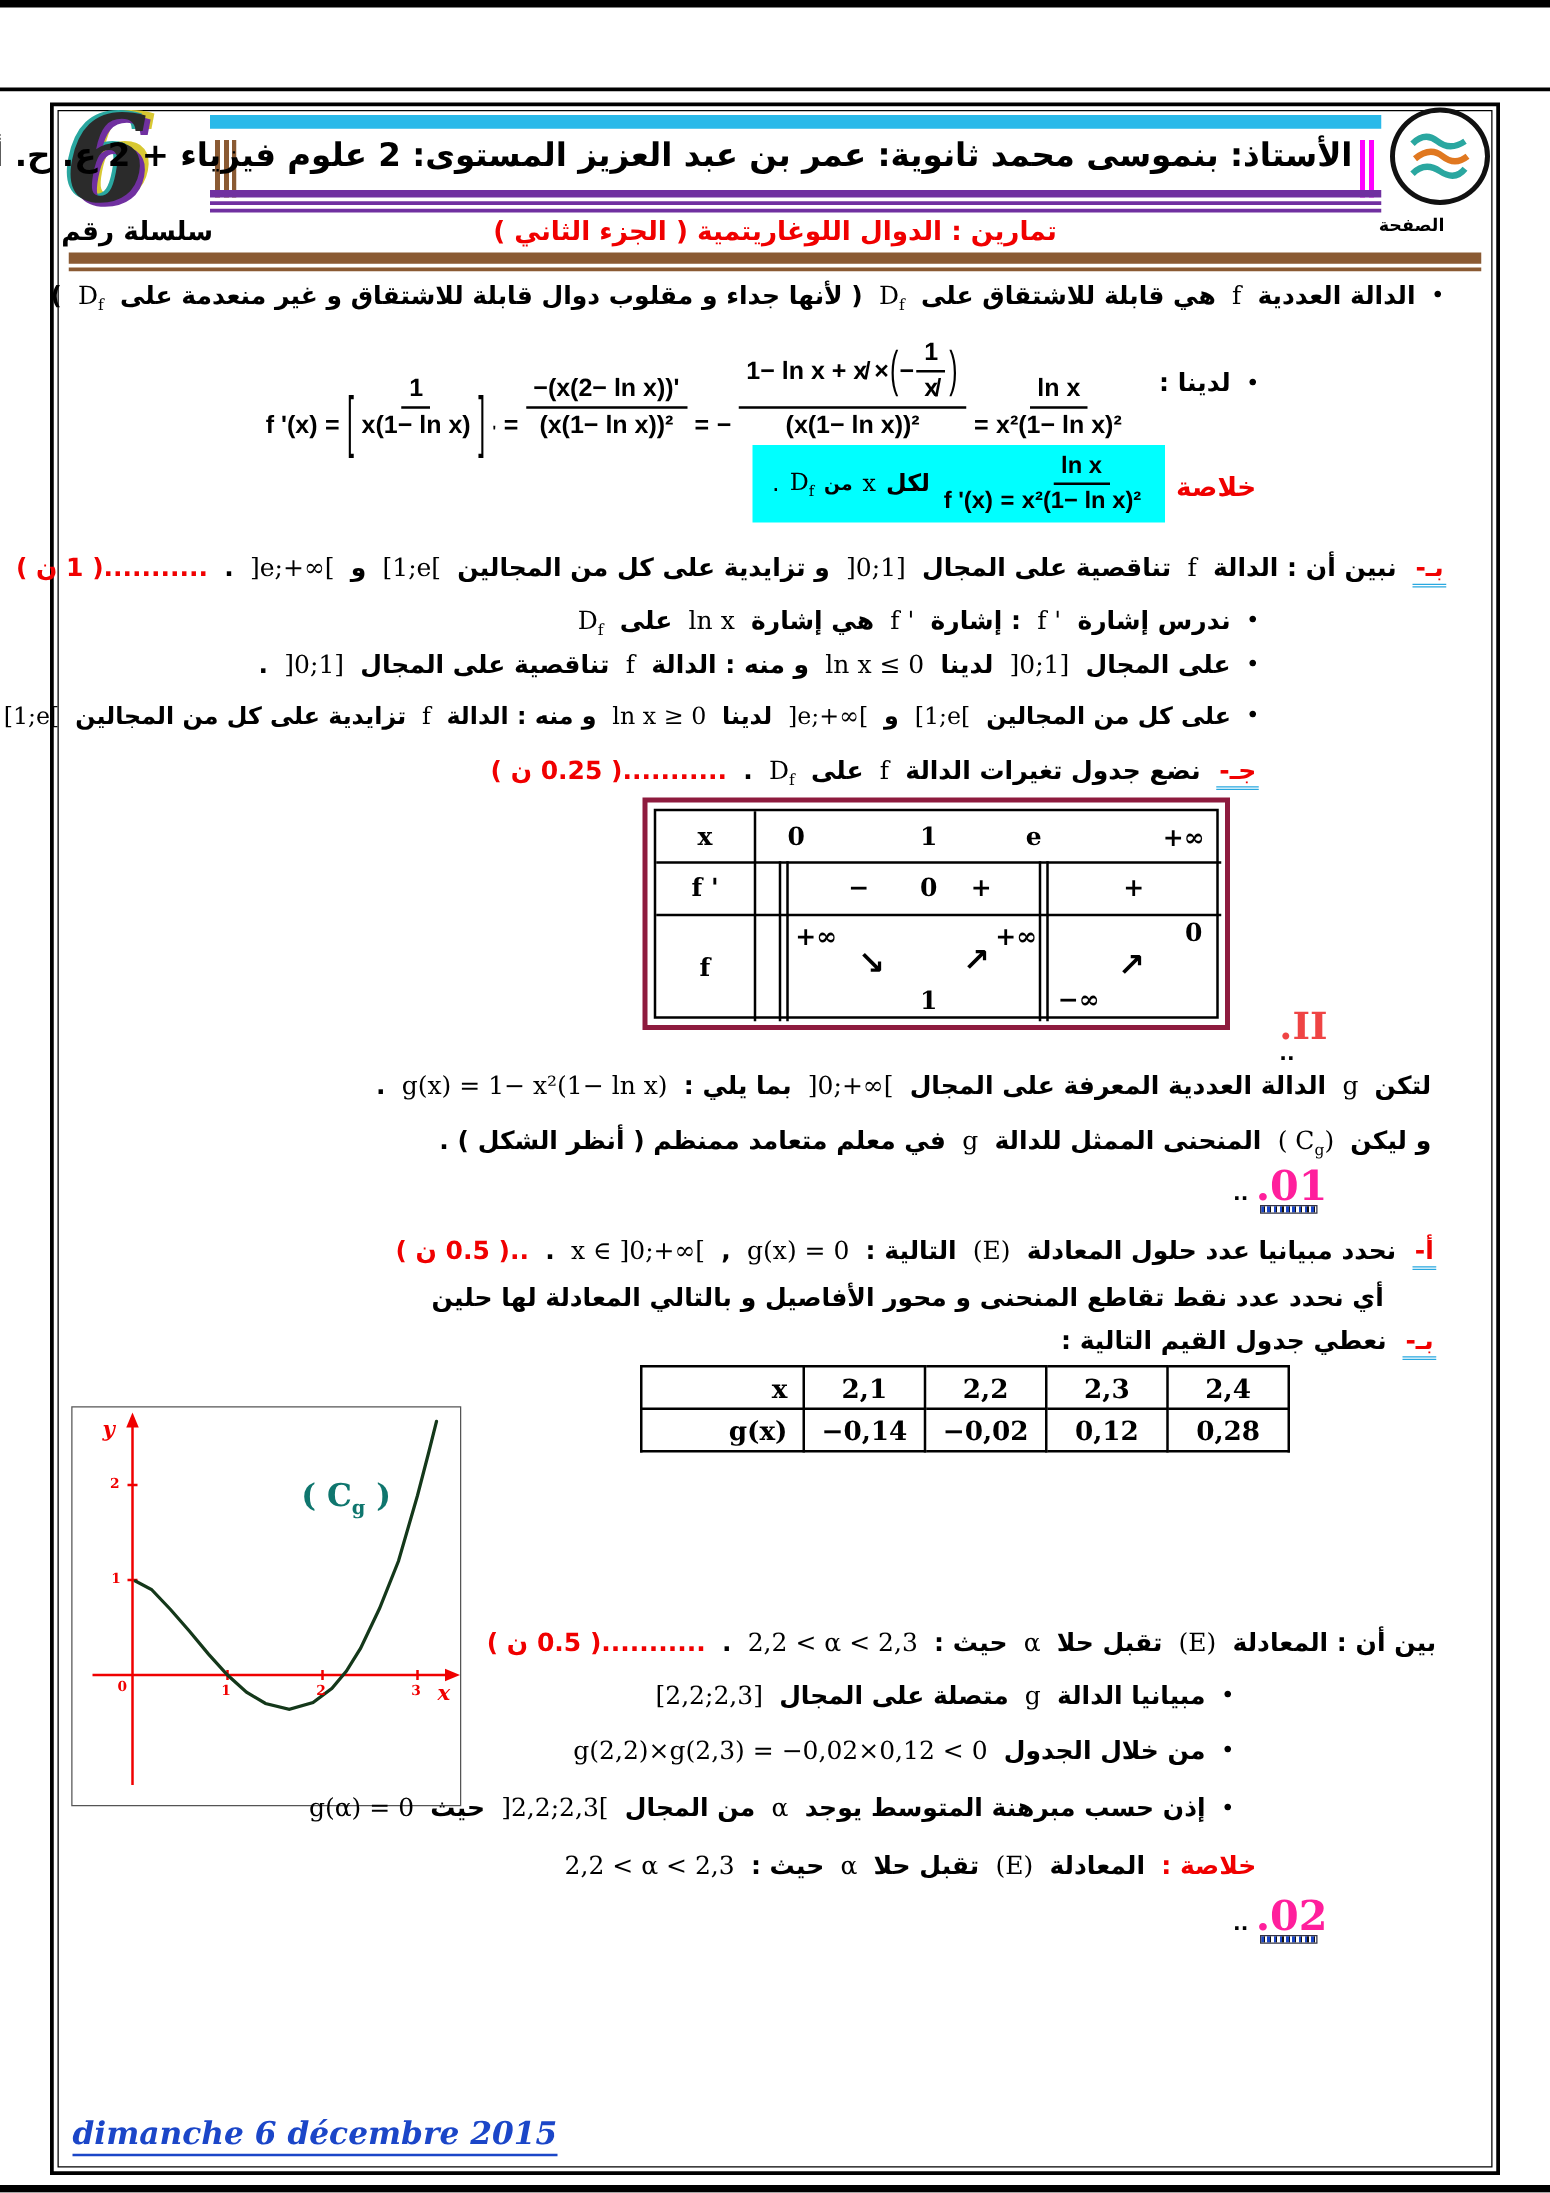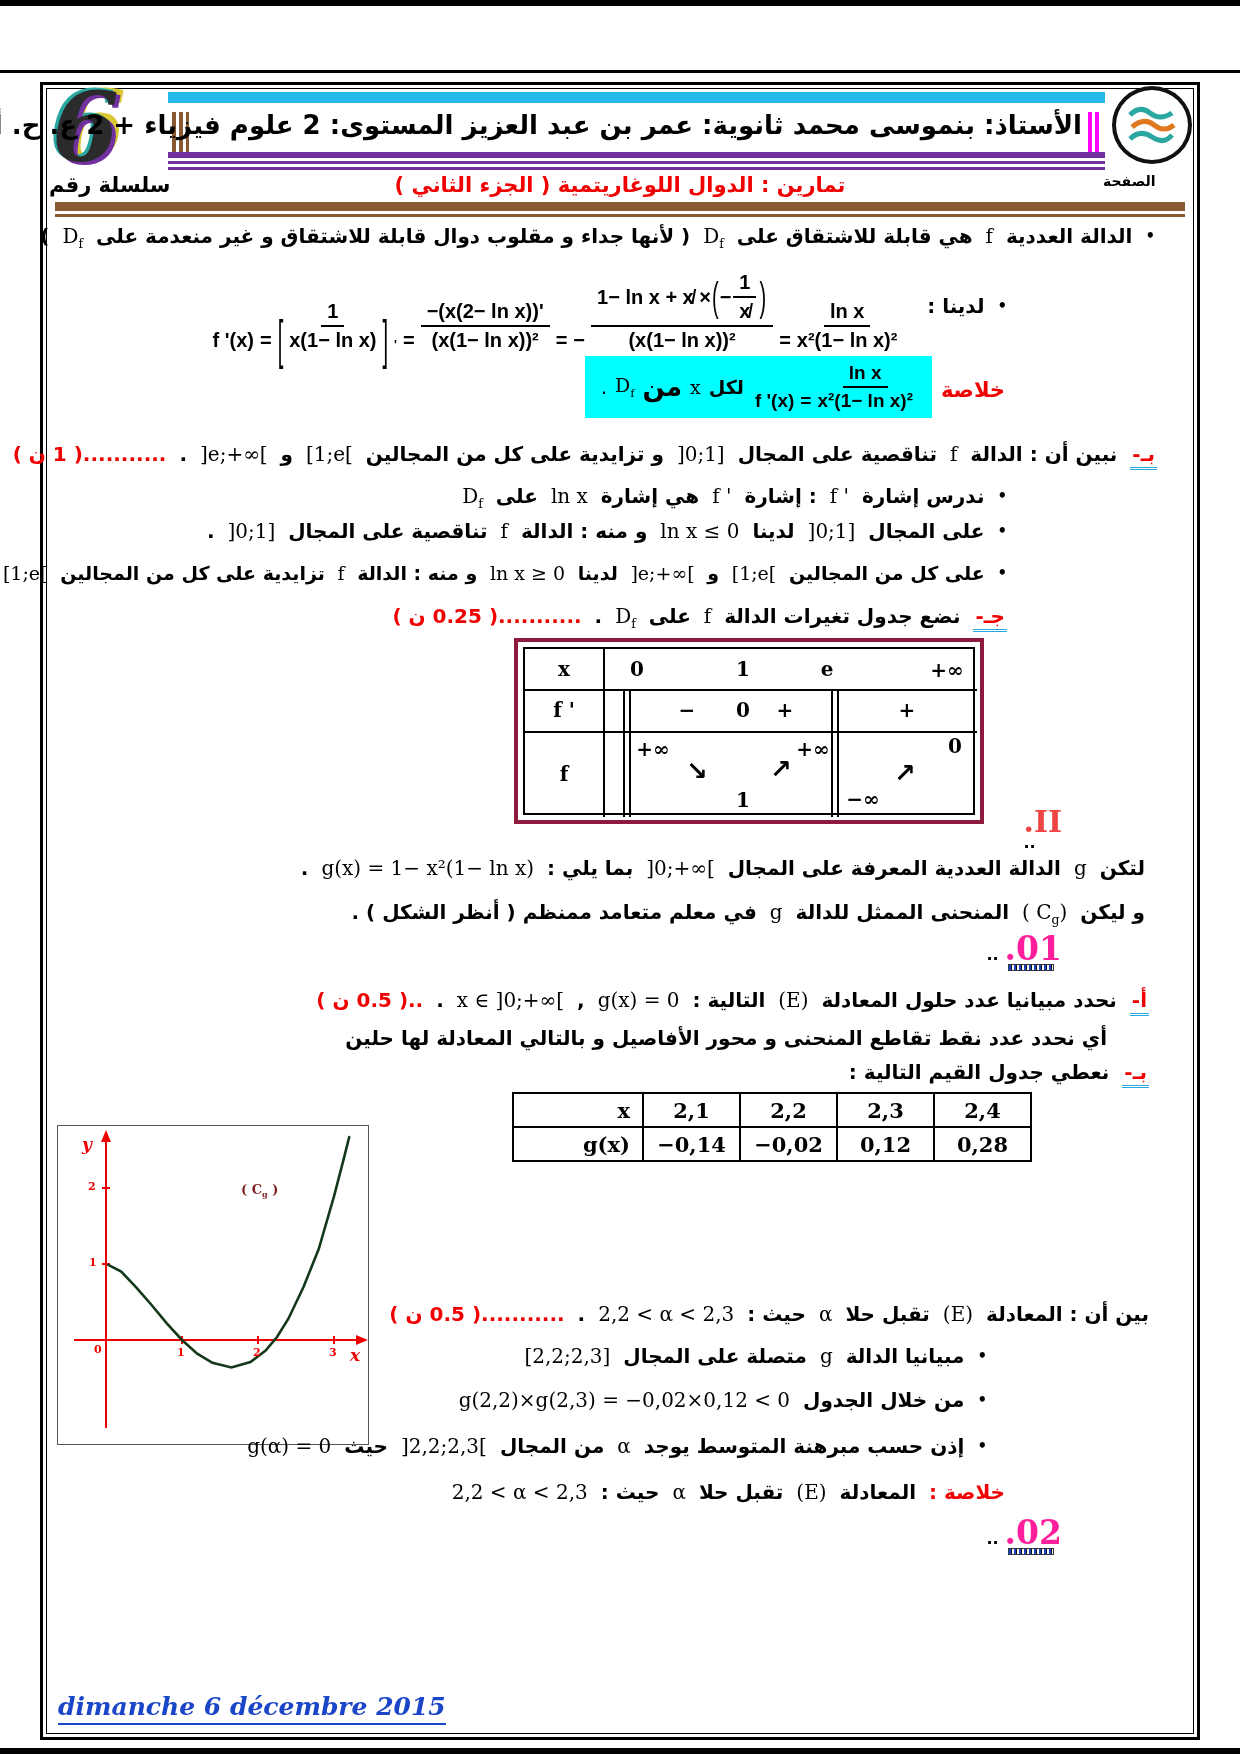--- a/index.html
+++ b/index.html
@@ -152,21 +152,21 @@
       <span class="formula" style="font-size:19px">
         <span>f '(x)</span>
         <span>=</span>
         <span class="frac">
             <span class="num">ln x</span>
             <span class="den">x²(1− ln x)²</span>
           </span>
       </span>
       <span class="ar" style="font-size:19px">لكل</span>
       <span class="m">x</span>
-      <span class="ar" style="font-size:26px">من</span>
+      <span class="ar" style="font-size:15px">من</span>
       <span class="m"><span>D</span><span class="sub">f</span></span>
       <span>.</span>
     </div>
   </div>
 
   <div class="abs ar" style="top:442px;right:80px">
     <span class="qlbl">بـ-</span>
     <span>نبين أن : الدالة</span>
     <span class="m">f</span>
     <span>تناقصية على المجال</span>
@@ -349,21 +349,21 @@
         <polyline points="50.3,138.8 63.2,145.6 78.4,161.6 93.6,179.0 108.8,197.3 124.0,214.0 139.2,227.7 154.4,236.8 173.4,241.4 192.4,236.0 207.6,224.6 219.0,211.0 230.4,192.7 245.6,160.8 260.8,122.8 276.0,70.4 285.1,35.4 291.2,11.1" fill="none" stroke="#14381a" stroke-width="2.6" stroke-linecap="round"></polyline>
       </svg>
     <span class="gl" style="left:24px;top:8px;font-size:17px;font-style:italic">y</span>
     <span class="gl" style="left:292px;top:219px;font-size:17px;font-style:italic">x</span>
     <span class="gl" style="left:36px;top:217px;font-size:11px">0</span>
     <span class="gl" style="left:31px;top:130px;font-size:11px">1</span>
     <span class="gl" style="left:30px;top:54px;font-size:11px">2</span>
     <span class="gl" style="left:119px;top:220px;font-size:11px">1</span>
     <span class="gl" style="left:195px;top:220px;font-size:11px">2</span>
     <span class="gl" style="left:271px;top:220px;font-size:11px">3</span>
-    <span style="position:absolute;left:183px;top:56px;color:#7f1d1d;font-weight:700;font-size:13px;font-family:'DejaVu Serif','Liberation Serif',serif">
+    <span style="position:absolute;left:183px;top:56px;color:#0f766e;font-weight:700;font-size:25px;font-family:'DejaVu Serif','Liberation Serif',serif">
       <span>( C</span><span class="sub">g</span><span> )</span>
     </span>
   </div>
 
   <div class="abs ar" style="top:1302px;right:88px">
     <span>بين أن : المعادلة</span>
     <span class="m">(E)</span>
     <span>تقبل حلا</span>
     <span class="m">α</span>
     <span>حيث :</span>

